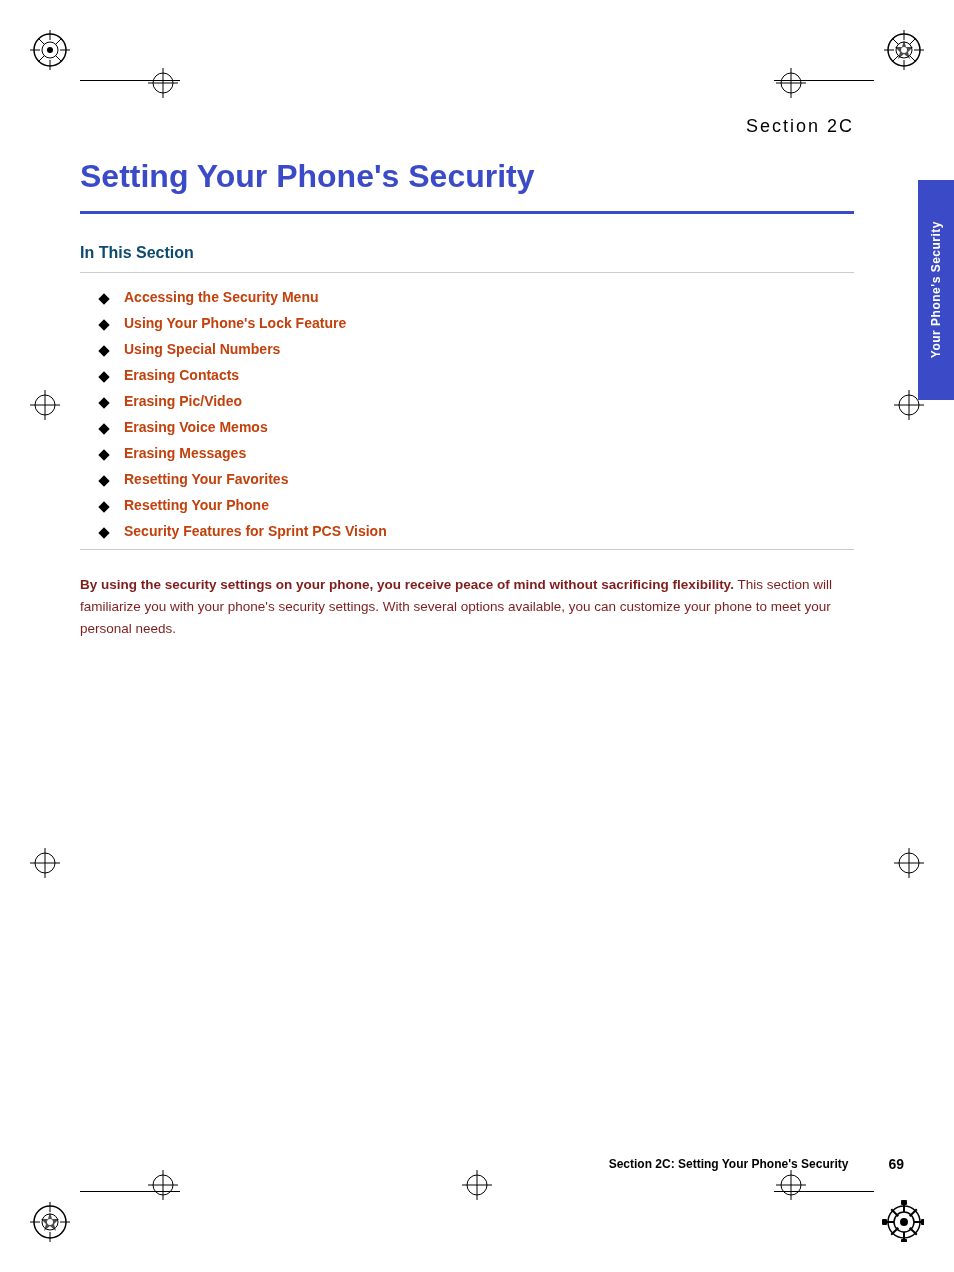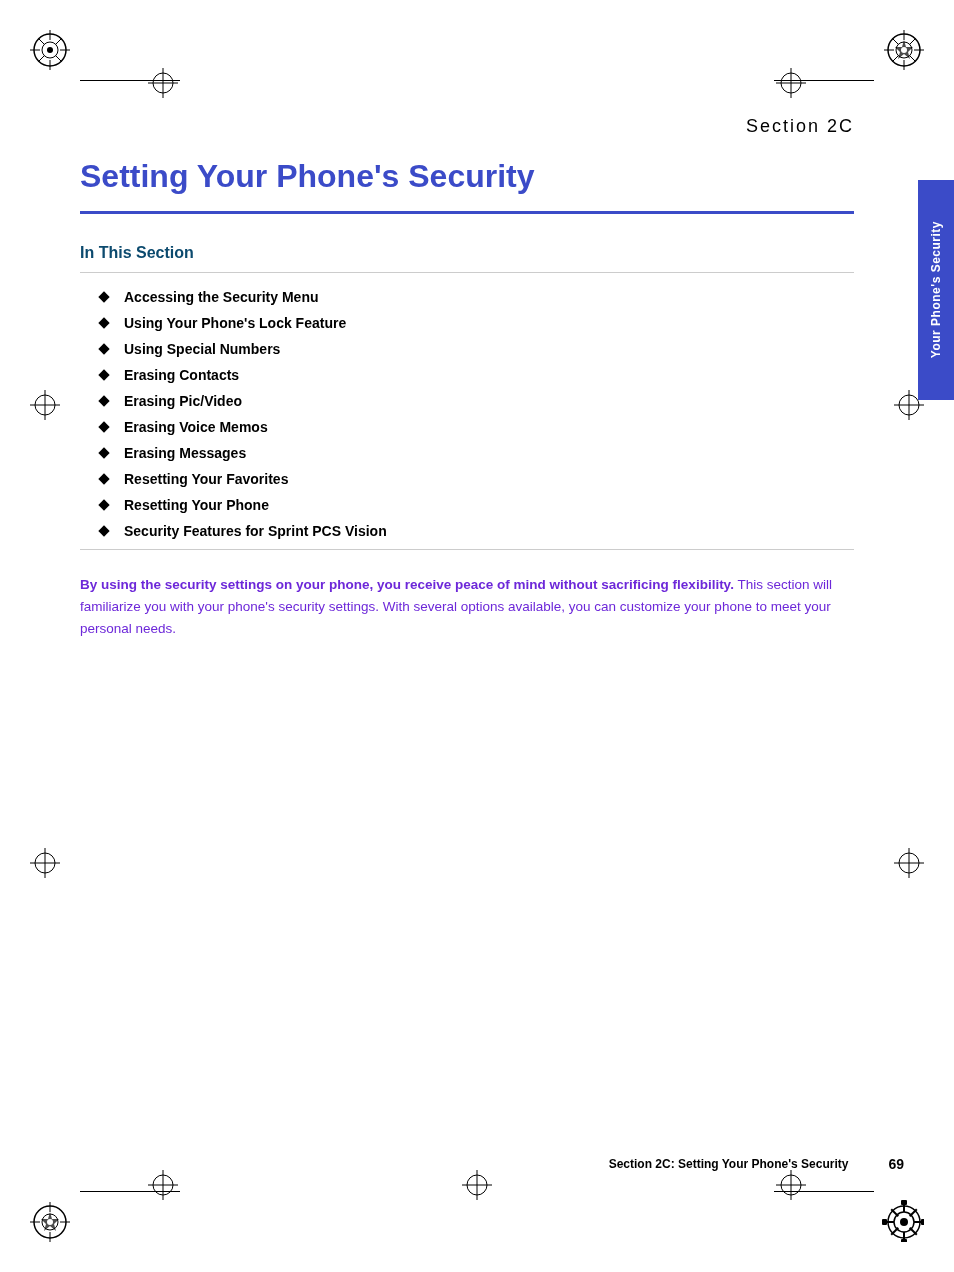--- a/index.html
+++ b/index.html
@@ -178,43 +178,43 @@
     }
 
     .bullet-list {
       list-style: none;
       margin-bottom: 0;
       padding-left: 0;
     }
 
     .bullet-list li {
       display: flex;
-      align-items: flex-start;
+      align-items: center;
       margin-bottom: 10px;
       font-size: 14px;
       font-weight: bold;
-      color: #000000;
+      color: #c2410c;
       font-family: Arial, Helvetica, sans-serif;
     }
 
     .bullet-diamond {
       display: inline-block;
       width: 8px;
       height: 8px;
       background: #000;
       transform: rotate(45deg);
       margin-right: 16px;
       margin-top: 4px;
       flex-shrink: 0;
       margin-left: 20px;
     }
 
     .body-text {
       font-size: 13.5px;
-      color: #6d28d9;
+      color: #7f1d1d;
       line-height: 1.6;
       margin-top: 20px;
       width: calc(100% - 50px);
       font-family: Arial, Helvetica, sans-serif;
     }
 
     .body-text strong {
       font-weight: bold;
     }
 

